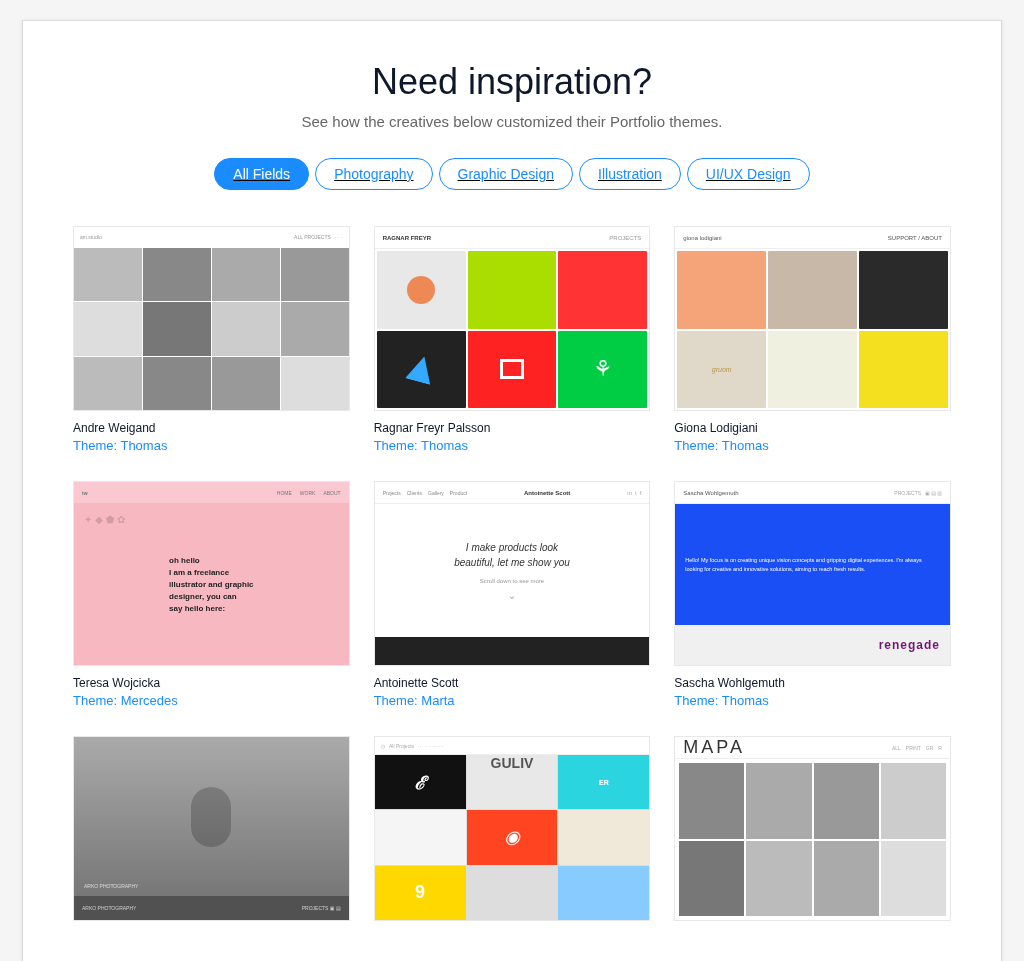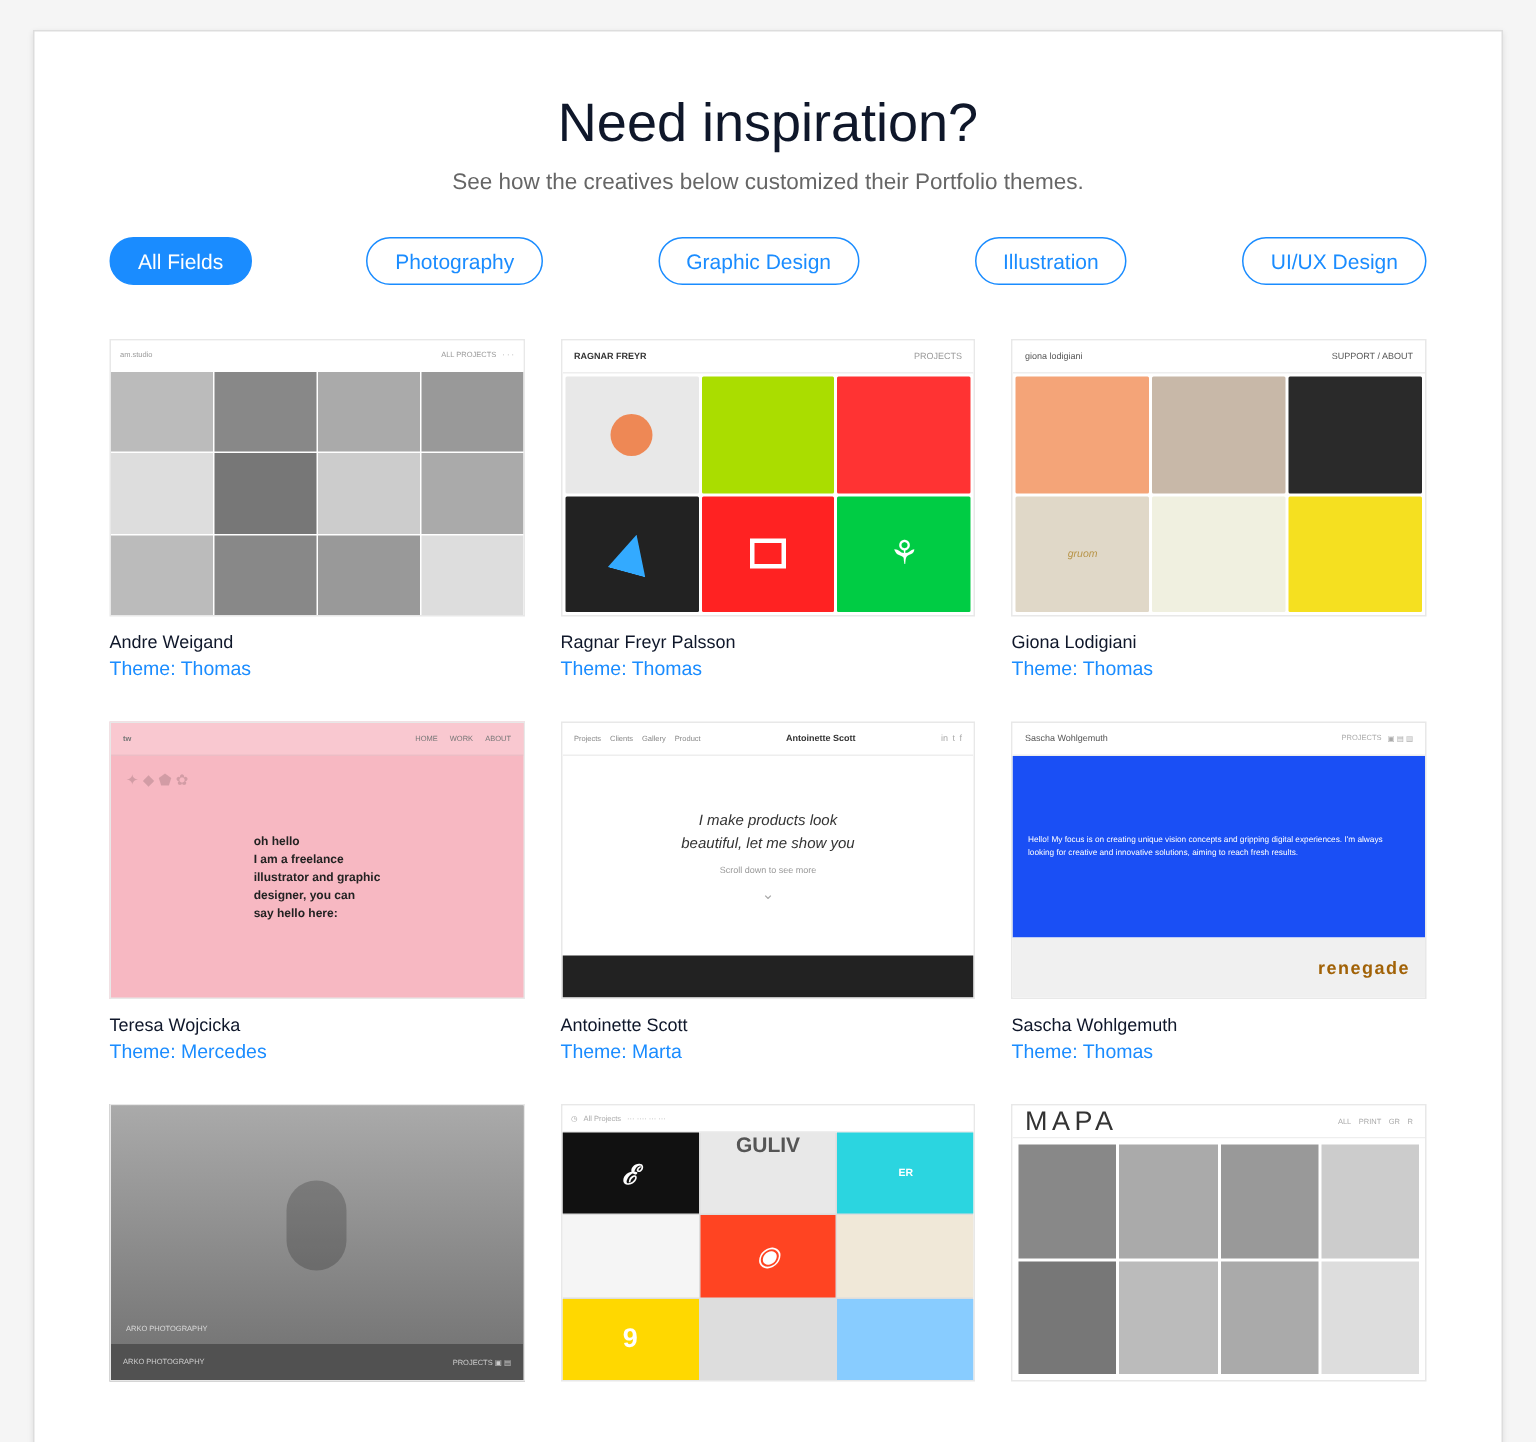--- a/index.html
+++ b/index.html
@@ -29,23 +29,24 @@
       font-weight: 300;
       color: #0f172a;
       margin-bottom: 10px;
     }
     .header p {
       font-size: 15px;
       color: #666;
     }
     .filter-bar {
       display: flex;
-      justify-content: space-between;
-      gap: 26px;
+      justify-content: center;
+      gap: 6px;
       margin-bottom: 36px;
+      text-decoration: underline;
     }
     .filter-btn {
       border-radius: 20px;
       padding: 7px 18px;
       font-size: 14px;
       cursor: pointer;
       border: 1.5px solid #1a8cff;
       background: #fff;
       color: #1a8cff;
       font-weight: 400;
@@ -318,21 +319,21 @@
     .sascha-bottom {
       height: 40px;
       background: #f0f0f0;
       display: flex;
       align-items: center;
       justify-content: flex-end;
       padding: 0 10px;
     }
     .sascha-renegade {
       font-size: 12px;
-      color: #a16207;
+      color: #701a75;
       font-weight: 600;
       letter-spacing: 1px;
       margin-left: 18px;
     }
 
     
     .thumb-row3a {
       background: #888;
       display: flex;
       flex-direction: column;

